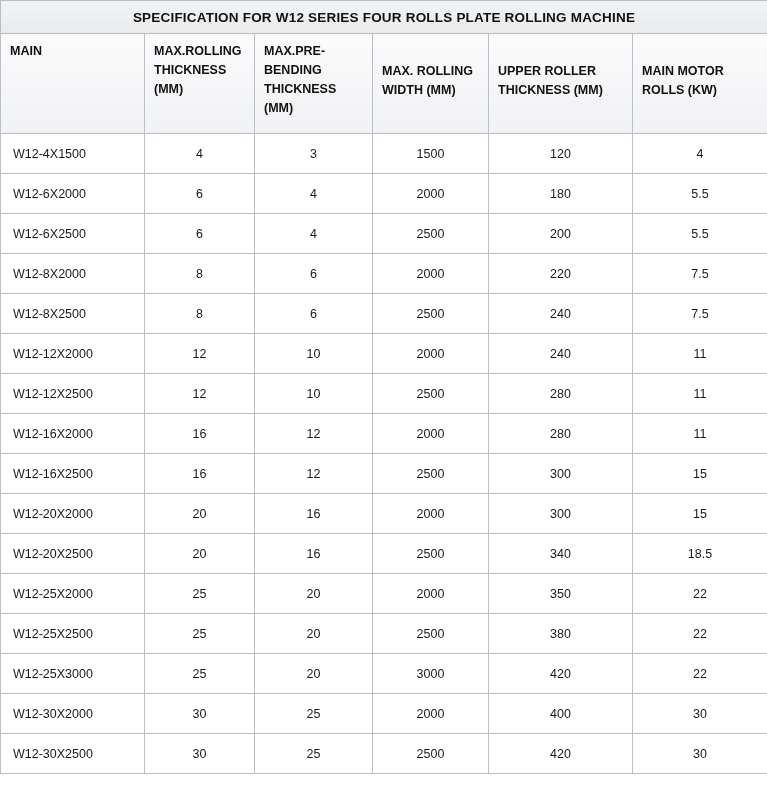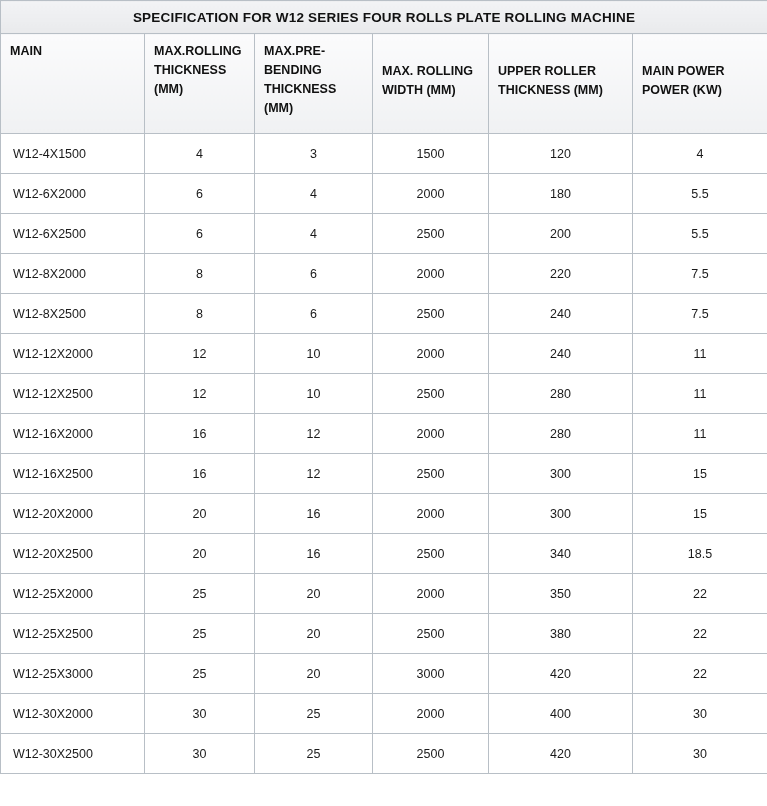--- a/index.html
+++ b/index.html
@@ -87,21 +87,21 @@
     <thead>
       <tr>
         <td class="title-cell" colspan="6">SPECIFICATION FOR W12 SERIES FOUR ROLLS PLATE ROLLING MACHINE</td>
       </tr>
       <tr>
         <td class="head-cell">MAIN</td>
         <td class="head-cell">MAX.ROLLING THICKNESS (MM)</td>
         <td class="head-cell">MAX.PRE-BENDING THICKNESS (MM)</td>
         <td class="head-cell center">MAX. ROLLING WIDTH (MM)</td>
         <td class="head-cell center">UPPER ROLLER THICKNESS (MM)</td>
-        <td class="head-cell center">MAIN POWER POWER (KW)</td>
+        <td class="head-cell center">MAIN MOTOR ROLLS (KW)</td>
       </tr>
     </thead>
     <tbody>
       <tr>
         <td class="model">W12-4X1500</td>
         <td>4</td>
         <td>3</td>
         <td>1500</td>
         <td>120</td>
         <td>4</td>

